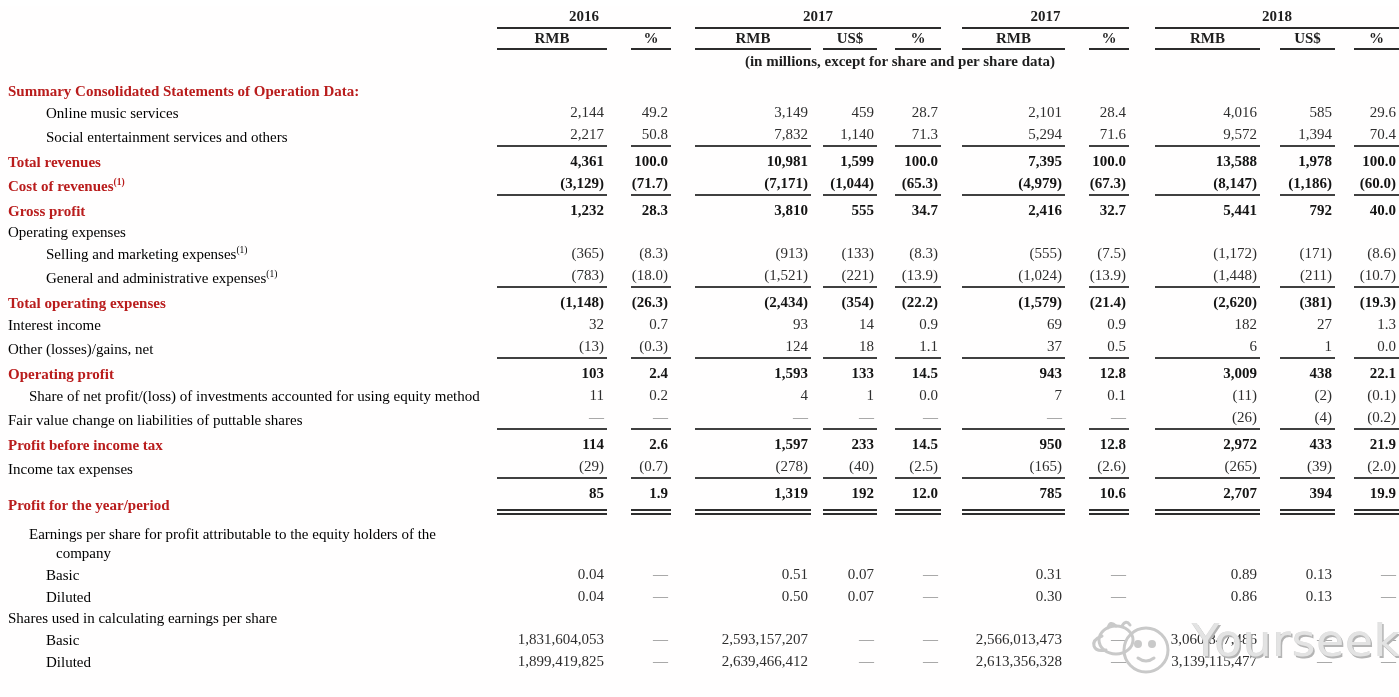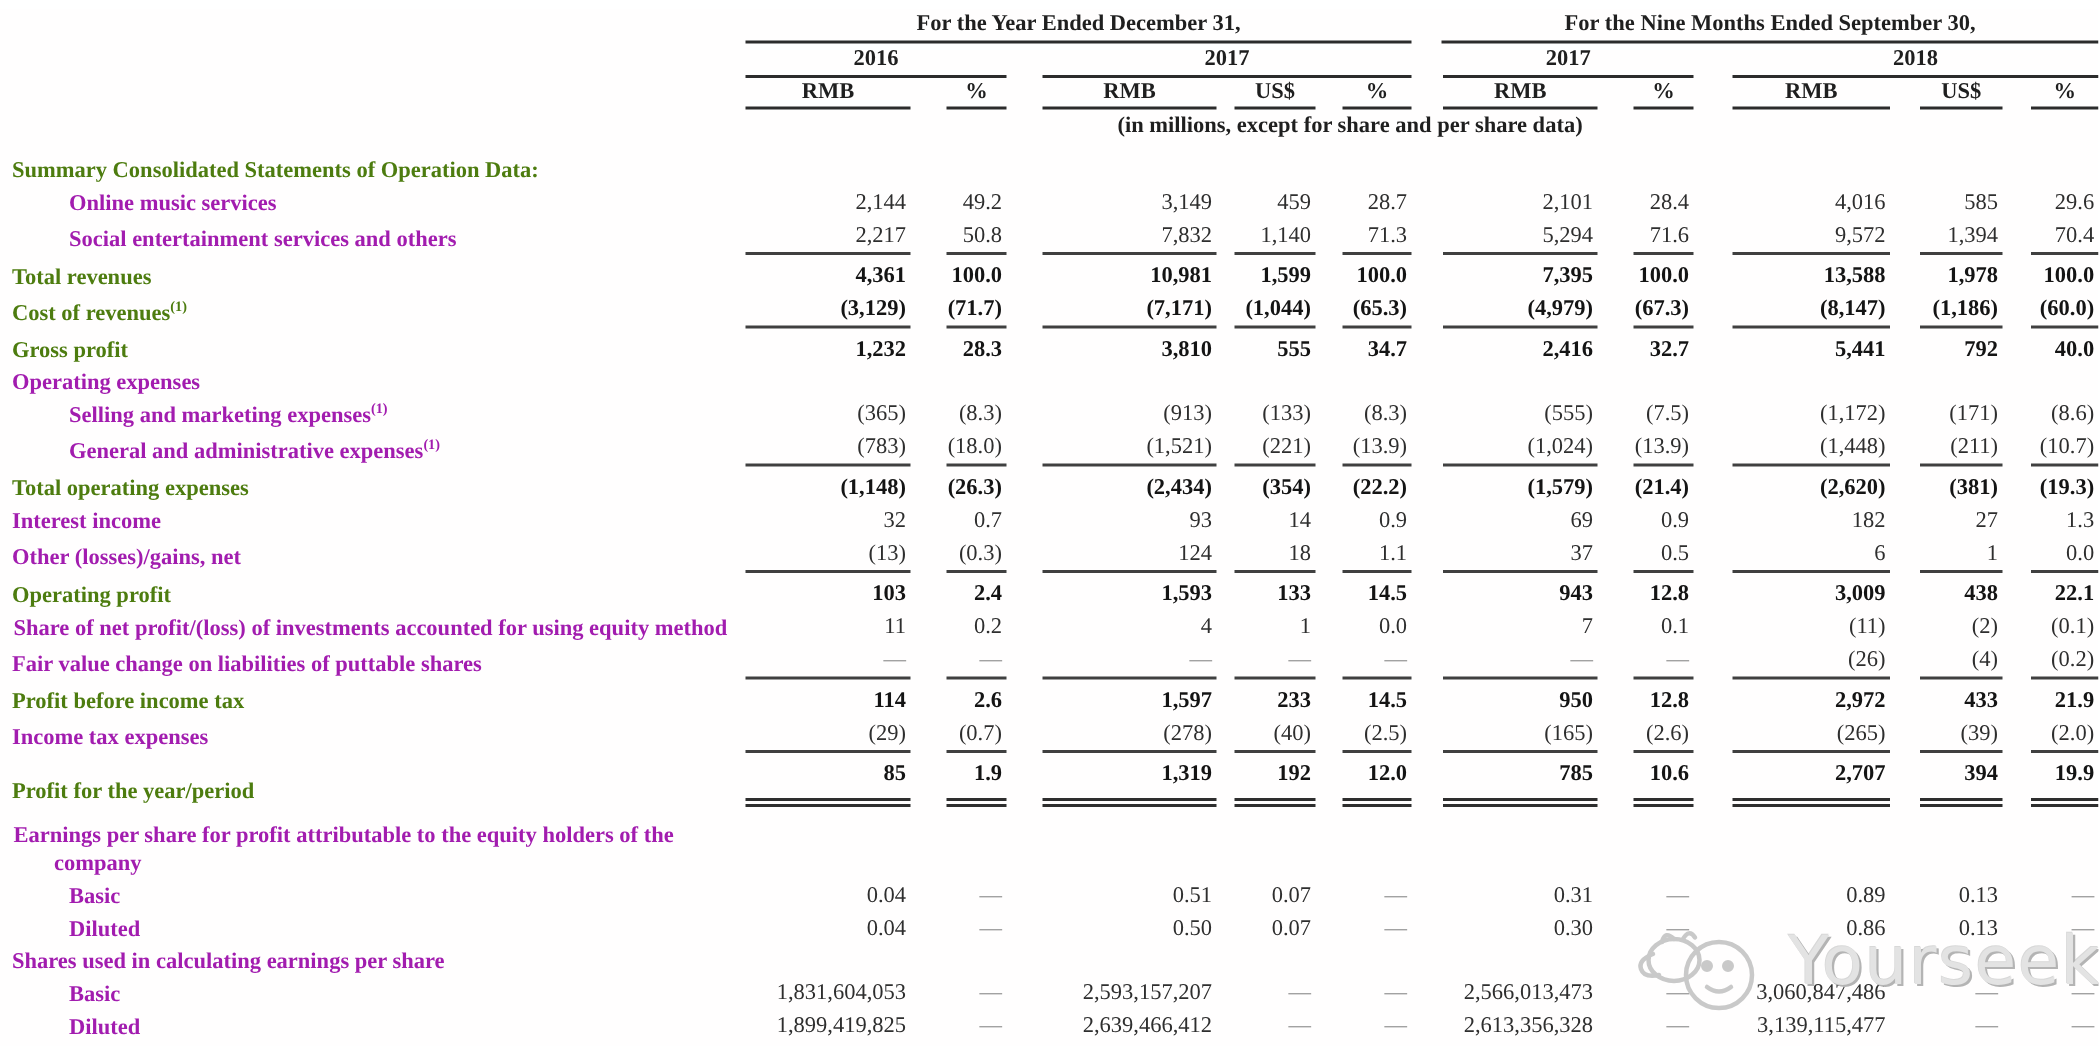--- a/index.html
+++ b/index.html
@@ -12,24 +12,24 @@
   th{padding:0;font-weight:bold;font-size:15px;vertical-align:bottom;}
   .ghead,.yr{text-align:center;border-bottom:2px solid #2c2c2c;padding-bottom:1px;line-height:20px;}
   .cur{text-align:center;border-bottom:2px solid #2c2c2c;padding-bottom:1px;line-height:18px;}
   .g1{margin-left:2px;} .g2{margin-left:20px;}
   .y1{margin-left:2px;} .y2{margin-left:24px;} .y3{margin-left:21px;} .y4{margin-left:26px;}
   .mc1{margin-left:2px;} .mc2{margin-left:24px;} .mc3{margin-left:24px;} .mc4{margin-left:12px;}
   .mc5{margin-left:18px;} .mc6{margin-left:21px;} .mc7{margin-left:24px;} .mc8{margin-left:26px;}
   .mc9{margin-left:20px;} .mc10{margin-left:19px;}
   .note{font-weight:bold;padding:3px 0 2px 0;font-size:15px;white-space:nowrap;}
   td{padding:1px 0;font-size:15px;line-height:19px;vertical-align:bottom;}
-  td.lbl{padding-left:8px;padding-right:4px;color:#a21caf;font-weight:bold;}
-  td.lbl.bold{font-weight:bold;color:#4d7c0f;}
+  td.lbl{padding-left:8px;padding-right:4px;color:#000000;}
+  td.lbl.bold{font-weight:bold;color:#b91c1c;}
   td.lbl.indent{padding-left:46px;}
-  td.lbl.hang{padding-left:36px;text-indent:-27px;margin-top:40px;}
+  td.lbl.hang{padding-left:56px;text-indent:-27px;margin-top:40px;}
   sup{font-size:9.5px;line-height:0;}
   td.num{text-align:right;}
   .ci{text-align:right;padding-right:3px;padding-bottom:1px;color:#2e2e2e;}
   .ci.b{font-weight:bold;color:#141414;}
   .ci.dash{color:#8d8d8d;}
   .ci.rs{border-bottom:2px solid #404040;}
   .ci.rd{border-bottom:6px double #2e2e2e;padding-bottom:6px;}
   tr.gap-sm td{padding-top:4px;}
   tr.gap-lg td{padding-top:9px;}
   tbody tr:first-child td{padding-top:10px;}
@@ -51,29 +51,20 @@
         <col class="c5">
       <col class="c6">
         <col class="c7">
         <col class="c8">
         <col class="c9">
         <col class="c10">
     </colgroup>
     <thead>
       <tr>
         <th></th>
-        <th colspan="5">
-          <div class="ghead g1">For the Year Ended December 31,</div>
-        </th>
-        <th colspan="5">
-          <div class="ghead g2">For the Nine Months Ended September 30,</div>
-        </th>
-      </tr>
-      <tr>
-        <th></th>
         <th colspan="2">
           <div class="yr y1">2016</div>
           </th>
         <th colspan="3">
           <div class="yr y2">2017</div>
           </th>
         <th colspan="2">
           <div class="yr y3">2017</div>
           </th>
         <th colspan="3">

